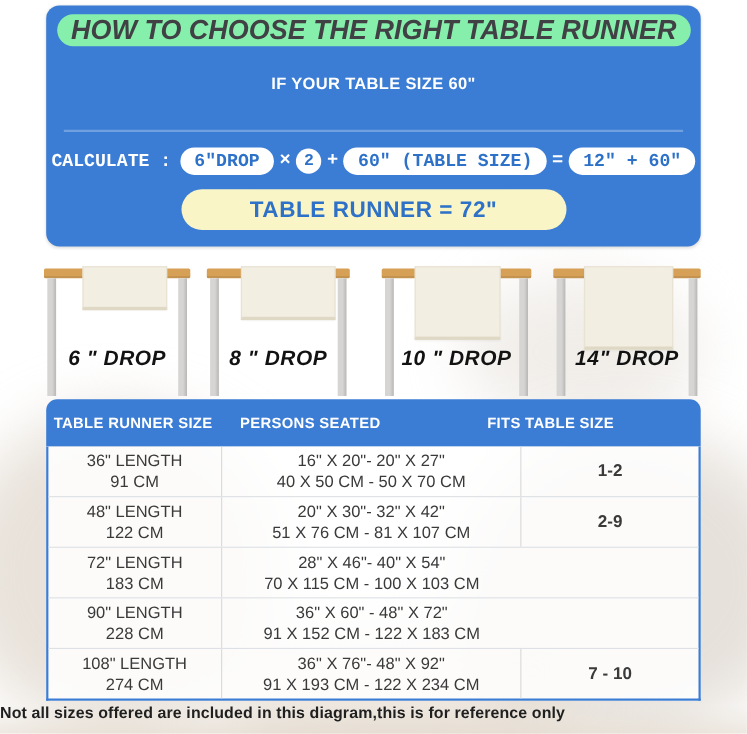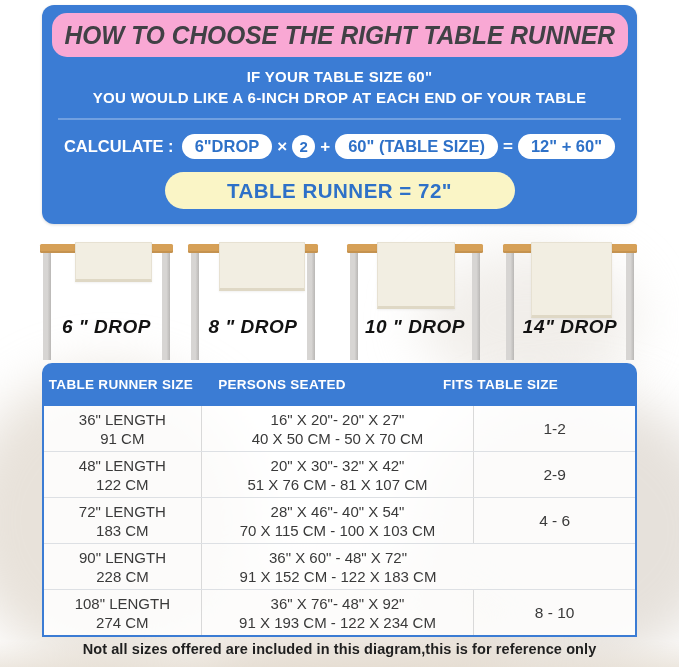--- a/index.html
+++ b/index.html
@@ -16,37 +16,37 @@
   .blob4{right:40px;top:250px;width:220px;height:140px;background:rgba(228,222,214,0.5);}
   .bg-strip{position:absolute;left:0;right:0;bottom:0;height:26px;background:linear-gradient(to top,rgba(224,214,200,0.55),rgba(224,214,200,0));z-index:0;}
 
   
   .panel{
     position:absolute;left:42px;top:5px;width:595px;height:219px;
     background:#3b7cd4;border-radius:12px;z-index:2;
     box-shadow:0 1px 3px rgba(0,0,0,0.15);
   }
   .title-banner{
-    position:absolute;left:10px;top:8px;right:9px;height:44px;
-    background:#f9a8d4;border-radius:15px;
+    position:absolute;left:10px;top:8px;right:9px;height:29px;
+    background:#86efac;border-radius:15px;
     display:flex;align-items:center;justify-content:center;
   }
   .title-banner .title{
     font-style:italic;font-weight:900;font-size:25px;color:#414145;
     letter-spacing:0px;white-space:nowrap;transform:scaleX(0.98);
   }
   .subtitles{position:absolute;left:0;right:0;top:61px;text-align:center;color:#ffffff;}
   .subtitles .line{font-weight:700;font-size:15px;line-height:21px;letter-spacing:0.3px;}
   .panel-divider{
     position:absolute;left:16px;right:16px;top:113px;height:0;
     border-top:2px solid rgba(255,255,255,0.28);
   }
   .calc-row{
     position:absolute;left:0;right:0;top:126px;height:31px;
-    display:flex;align-items:center;justify-content:center;gap:5px;
+    display:flex;align-items:center;justify-content:center;gap:5px;font-family:Liberation Mono, monospace;
   }
   .calc-label{color:#ffffff;font-weight:800;font-size:16.5px;margin-right:3px;white-space:nowrap;}
   .pill{
     background:#ffffff;border-radius:16px;padding:3px 13px;
     color:#2e71c8;font-weight:800;font-size:16.5px;white-space:nowrap;
   }
   .operator{color:#ffffff;font-weight:800;font-size:17px;}
   .circle{
     background:#ffffff;width:23px;height:23px;border-radius:50%;
     display:flex;align-items:center;justify-content:center;
@@ -104,44 +104,43 @@
     background:rgba(255,255,255,0.86);
   }
   .tr{display:flex;height:45px;}
   .tr + .tr{border-top:1px solid #dde0e4;}
   .td{
     display:flex;flex-direction:column;align-items:center;justify-content:center;
     text-align:center;color:#3a3a3a;font-size:15px;line-height:19px;
   }
   .td.c1{width:157px;}
   .td.c2{width:272px;border-left:1px solid #d9d9d9;}
-  .td.c3{width:161px;border-left:1px solid #d9d9d9;font-size:15.5px;}
+  .td.c3{width:161px;border-left:1px solid #d9d9d9;font-size:15.5px;font-weight:bold;}
 
   
   .footnote{
-    position:absolute;left:0;right:0;top:641px;text-align:center;
+    position:absolute;left:0;right:0;top:641px;
     font-size:14.5px;font-weight:700;color:#1f1f1f;z-index:2;letter-spacing:0.1px;
   }
 </style>
 </head>
 <body>
 
 <div class="bg-blob blob1"></div>
 <div class="bg-blob blob2"></div>
 <div class="bg-blob blob3"></div>
 <div class="bg-blob blob4"></div>
 <div class="bg-strip"></div>
 
 <div class="panel">
   <div class="title-banner">
     <span class="title">HOW TO CHOOSE THE RIGHT TABLE RUNNER</span>
   </div>
   <div class="subtitles">
     <div class="line">IF YOUR TABLE SIZE 60"</div>
-    <div class="line">YOU WOULD LIKE A 6-INCH DROP AT EACH END OF YOUR TABLE</div>
   </div>
   <div class="panel-divider"></div>
   <div class="calc-row">
     <span class="calc-label">CALCULATE :</span>
     <span class="pill">6"DROP</span>
     <span class="operator">×</span>
     <span class="pill circle">2</span>
     <span class="operator">+</span>
     <span class="pill">60" (TABLE SIZE)</span>
     <span class="operator">=</span>
@@ -218,23 +217,20 @@
     </div>
     <div class="tr">
       <div class="td c1">
         <span>72" LENGTH</span>
         <span>183 CM</span>
       </div>
       <div class="td c2">
         <span>28" X 46"- 40" X 54"</span>
         <span>70 X 115 CM - 100 X 103 CM</span>
       </div>
-      <div class="td c3">
-        <span>4 - 6</span>
-      </div>
     </div>
     <div class="tr">
       <div class="td c1">
         <span>90" LENGTH</span>
         <span>228 CM</span>
       </div>
       <div class="td c2">
         <span>36" X 60" - 48" X 72"</span>
         <span>91 X 152 CM - 122 X 183 CM</span>
       </div>
@@ -242,19 +238,19 @@
     <div class="tr">
       <div class="td c1">
         <span>108" LENGTH</span>
         <span>274 CM</span>
       </div>
       <div class="td c2">
         <span>36" X 76"- 48" X 92"</span>
         <span>91 X 193 CM - 122 X 234 CM</span>
       </div>
       <div class="td c3">
-        <span>8 - 10</span>
+        <span>7 - 10</span>
       </div>
     </div>
   </div>
 </div>
 
 <div class="footnote">Not all sizes offered are included in this diagram,this is for reference only</div>
 
 </body></html>

